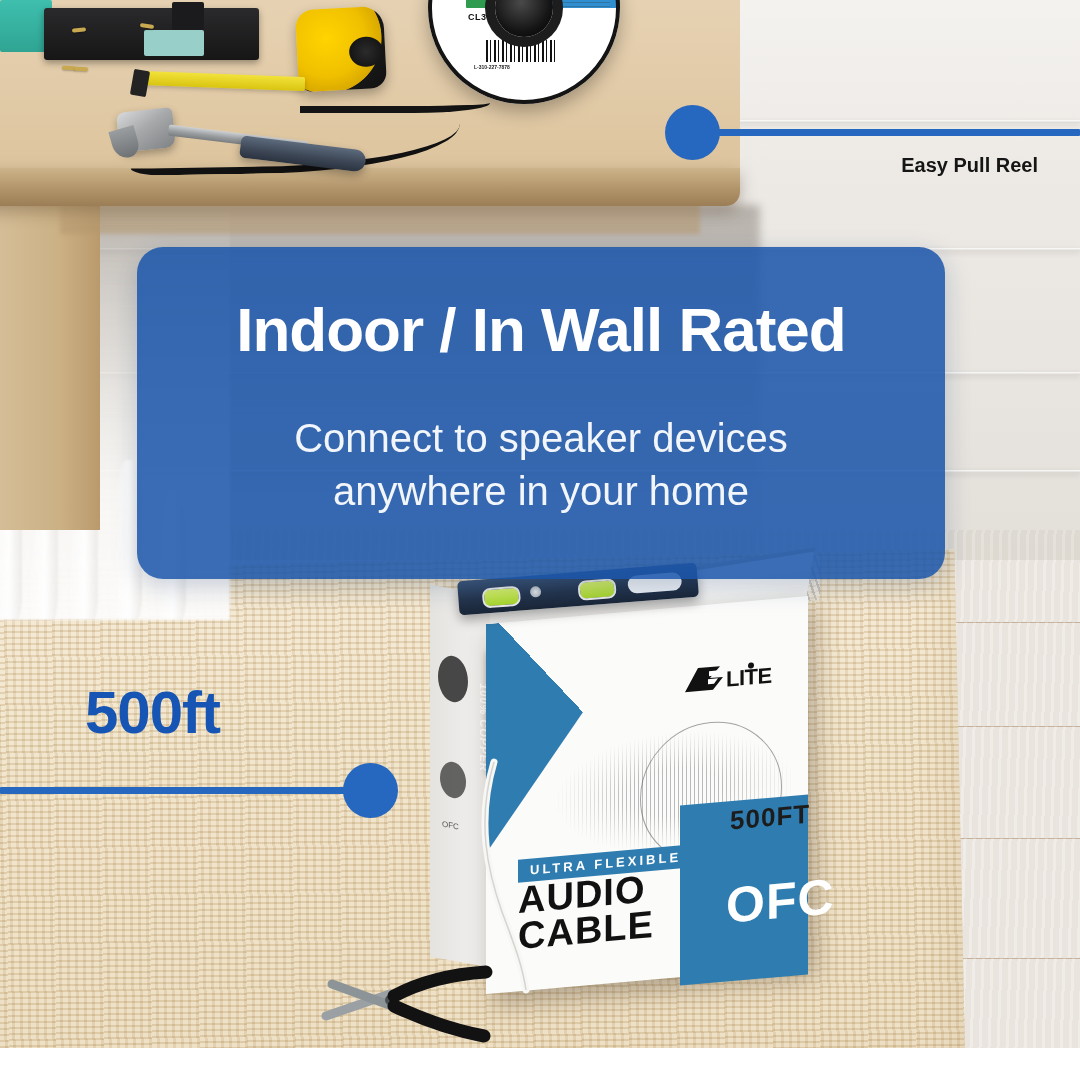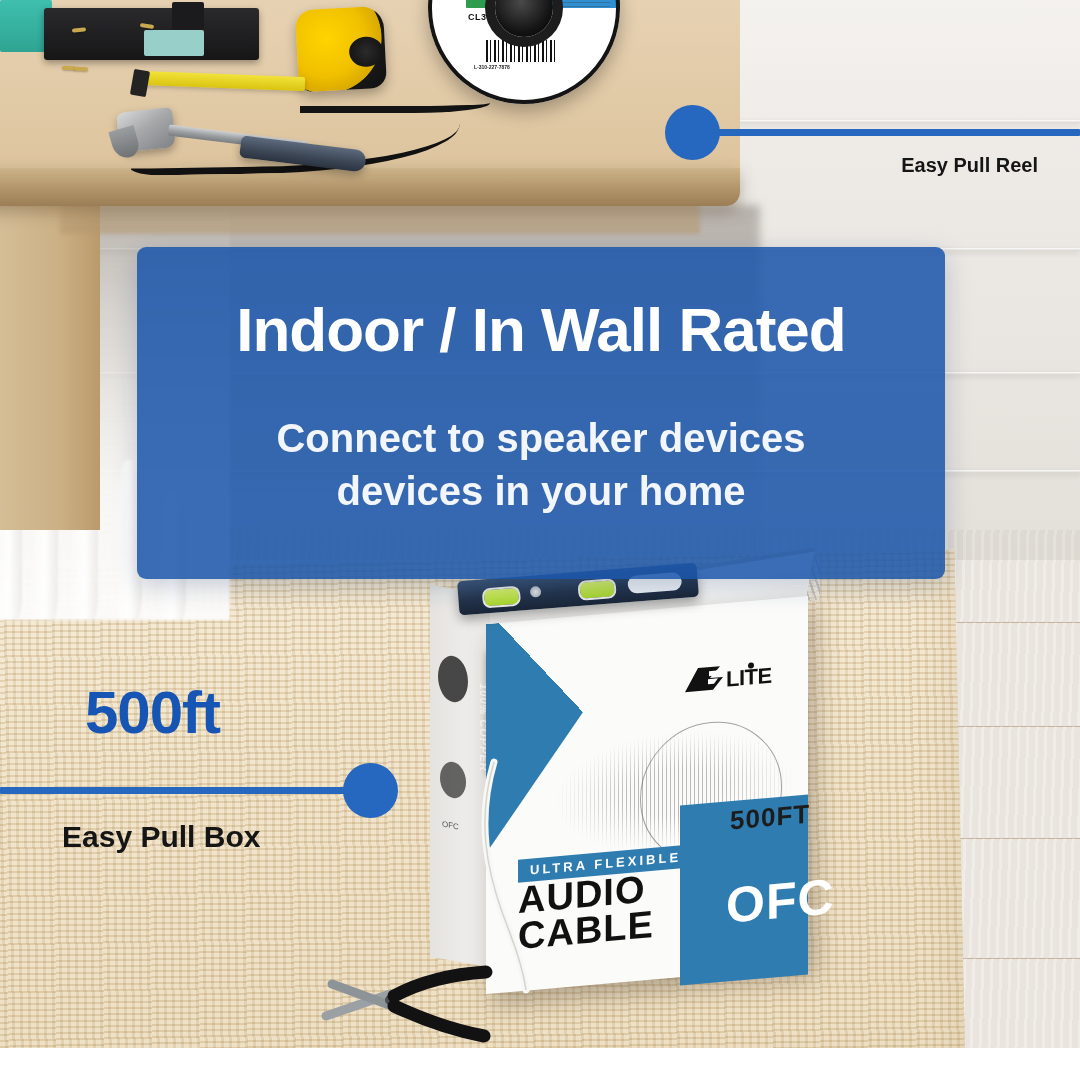--- a/index.html
+++ b/index.html
@@ -406,34 +406,34 @@
   
   #callout-box-num{left:85px;top:683px;font-size:60px;}
   #callout-box-line{left:0px;top:787px;width:375px;}
   #callout-box-dot{left:343px;top:763px;}
   #callout-box-sub{left:62px;top:822px;font-size:30px;}
 
   
   #headline-banner{
     position:absolute;left:137px;top:247px;width:808px;height:332px;
     background:rgba(26,85,170,.86);
-    border-radius:9px;
+    border-radius:26px;
     box-shadow:0 8px 26px rgba(20,50,100,.22);
   }
   #headline-title{
     position:absolute;left:0;right:0;top:52px;
     text-align:center;color:#fff;
     font-family:"Liberation Sans",sans-serif;
     font-weight:800;font-size:62px;letter-spacing:-1px;line-height:1;
   }
   #headline-sub{
     position:absolute;left:0;right:0;top:165px;
     text-align:center;color:#f2f6fb;
     font-family:"Liberation Sans",sans-serif;
-    font-weight:700;font-size:40px;line-height:1.32;
+    font-weight:400;font-size:40px;line-height:1.32;
   }
 </style>
 </head>
 <body>
 
 <div id="stage">
 
   <div class="photo">
 
     <div class="wall"></div>
@@ -567,24 +567,23 @@
 
   <div class="overlay">
 
     <div class="callout-line" id="callout-reel-line"></div>
     <div class="callout-dot" id="callout-reel-dot"></div>
     <div class="callout-sub" id="callout-reel-sub">Easy Pull Reel</div>
 
     <div class="callout-line" id="callout-box-line"></div>
     <div class="callout-dot" id="callout-box-dot"></div>
     <div class="callout-num" id="callout-box-num">500ft</div>
-    <div class="callout-sub" id="callout-box-sub">Easy Pull Box</div>
 
     <div id="headline-banner">
       <div id="headline-title">Indoor / In Wall Rated</div>
       <div id="headline-sub">
         <span>Connect to speaker devices</span><br>
-        <span>devices in your home</span>
+        <span>anywhere in your home</span>
       </div>
     </div>
   </div>
 
 </div>
 
 </body></html>

